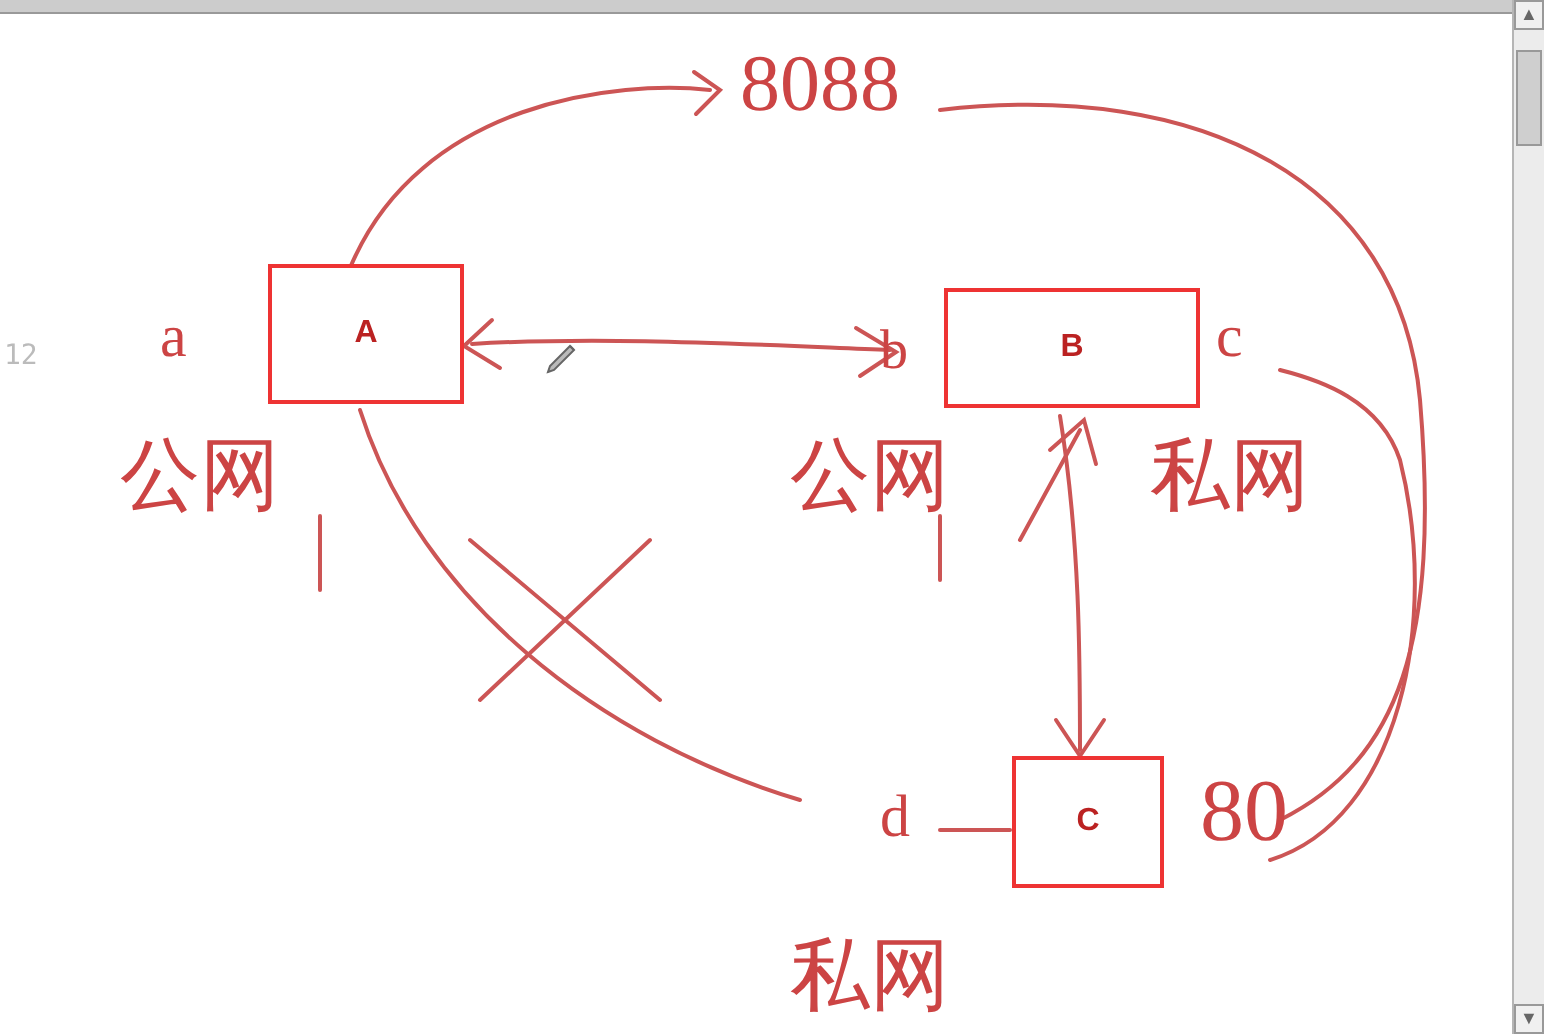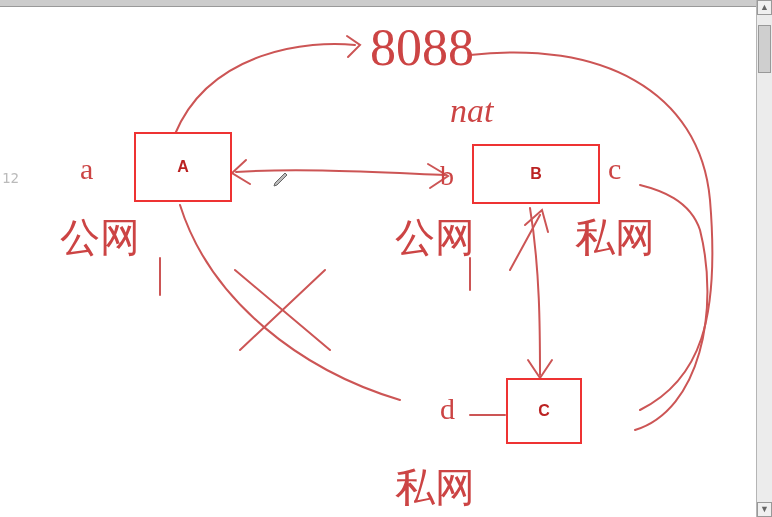--- a/index.html
+++ b/index.html
@@ -55,29 +55,29 @@
   <div class="box" style="left:134px;top:132px;width:98px;height:70px;line-height:66px;font-size:16px">
     <span>A</span>
   </div>
   <div class="box" style="left:472px;top:144px;width:128px;height:60px;line-height:56px;font-size:16px">
     <span>B</span>
   </div>
   <div class="box" style="left:506px;top:378px;width:76px;height:66px;line-height:62px;font-size:16px">
     <span>C</span>
   </div>
 
-  <div class="hand" style="left:370px;top:18px;font-size:52px">8088</div>
-  <div class="hand" style="left:450px;top:92px;font-size:34px;font-style:italic">nat</div>
+  <div class="hand" style="left:370px;top:18px;font-size:40px">8088</div>
   <div class="hand" style="left:80px;top:152px;font-size:30px">a</div>
   <div class="hand" style="left:440px;top:160px;font-size:28px">b</div>
   <div class="hand" style="left:608px;top:152px;font-size:30px">c</div>
   <div class="hand" style="left:60px;top:210px;font-size:40px">公网</div>
   <div class="hand" style="left:395px;top:210px;font-size:40px">公网</div>
   <div class="hand" style="left:575px;top:210px;font-size:40px">私网</div>
   <div class="hand" style="left:440px;top:392px;font-size:30px">d</div>
+  <div class="hand" style="left:600px;top:380px;font-size:44px">80</div>
   <div class="hand" style="left:395px;top:460px;font-size:40px">私网</div>
 
   <svg class="cursor" viewBox="0 0 18 18">
     <path d="M2 16 L5 15 L15 5 L13 3 L3 13 Z" fill="#bbb" stroke="#666" stroke-width="1"></path>
     <path d="M13 3 L15 5" stroke="#666" stroke-width="1"></path>
   </svg>
 </div>
 
 <div class="scrollbar">
   <div class="sb-btn" style="top:0">▲</div>

